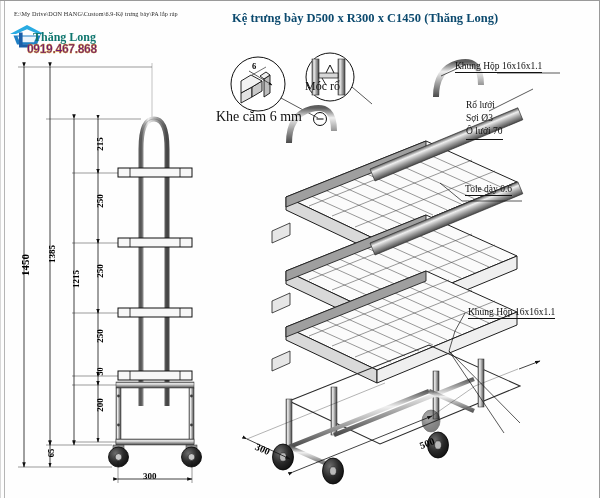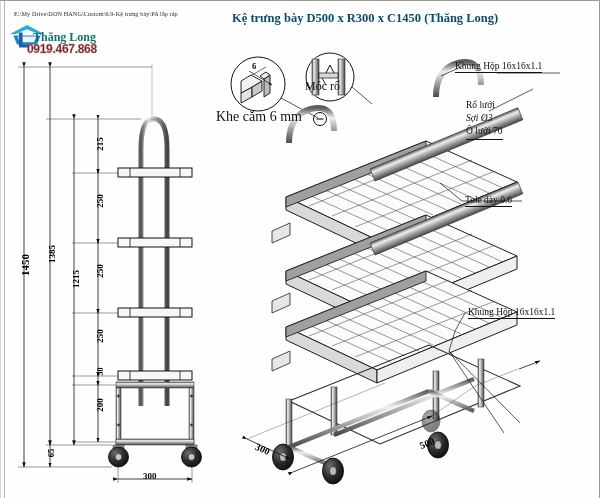--- a/index.html
+++ b/index.html
@@ -398,21 +398,21 @@
   <div class="dim" style="left:252px;top:60px;font-size:8.5px;">6</div>
 
   <div class="ann" style="left:216px;top:108px;font-size:14px;">Khe cắm 6 mm</div>
 
   <div class="ann" style="left:305px;top:78px;font-size:12px;">Móc rổ</div>
 
   <div class="ann u" style="left:455px;top:60px;">Khung Hộp 16x16x1.1</div>
 
   <div style="position:absolute;left:466px;top:98px;line-height:13px;">
     <div class="ann" style="position:relative;left:0;top:0;">Rổ lưới</div>
-    <div class="ann" style="position:relative;left:0;top:0;font-style:italic;">Sợi Ø3</div>
+    <div class="ann" style="position:relative;left:0;top:0;">Sợi Ø3</div>
     <div class="ann u" style="position:relative;left:0;top:0;">Ô lưới 70</div>
   </div>
 
-  <div class="ann u" style="left:465px;top:194px;">Tole dày 0.6</div>
+  <div class="ann u" style="left:465px;top:183px;">Tole dày 0.6</div>
 
   <div class="ann u" style="left:468px;top:306px;">Khung Hộp 16x16x1.1</div>
 
 </div>
 
 </body></html>

